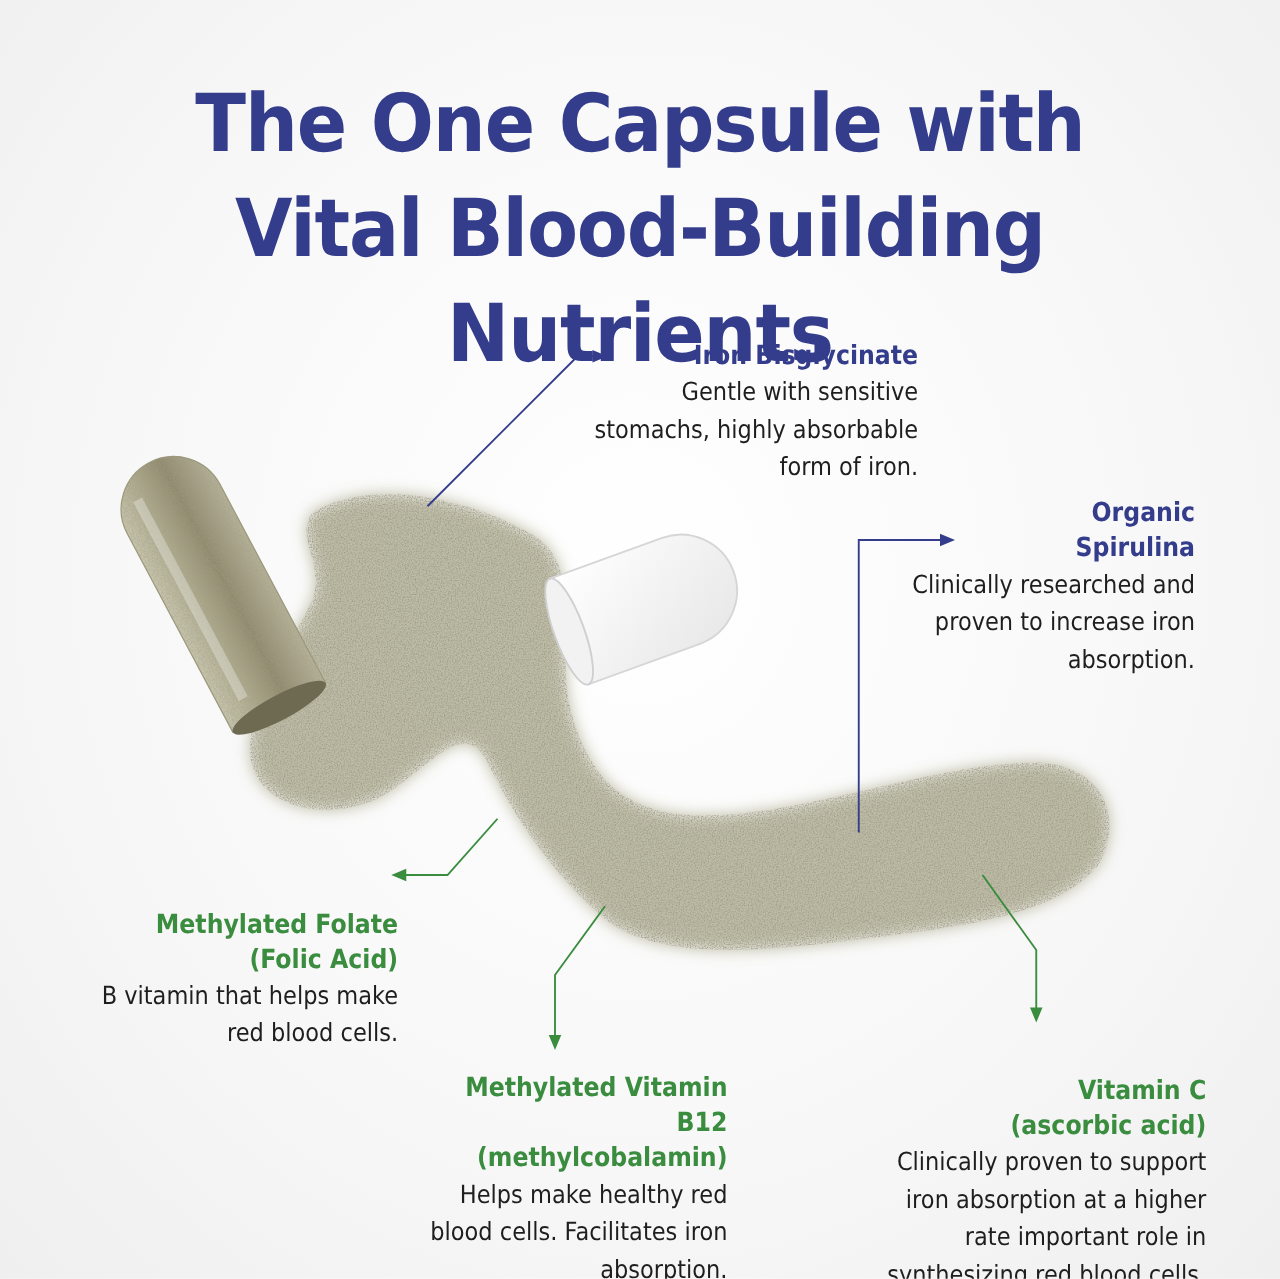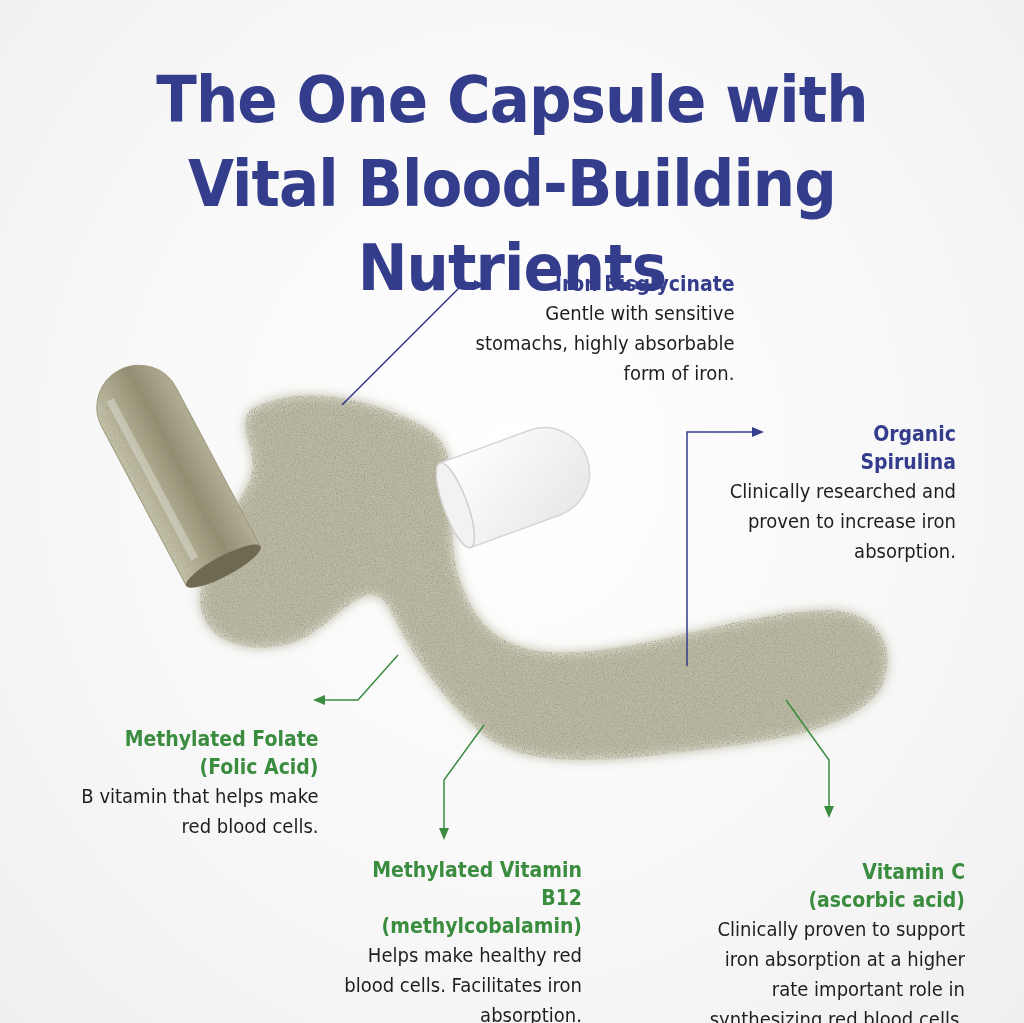--- a/index.html
+++ b/index.html
@@ -97,21 +97,21 @@
   <div class="head navy">
     <span>Iron Bisglycinate</span>
   </div>
   <div class="body">
     <span>Gentle with sensitive</span>
     <span>stomachs, highly absorbable</span>
     <span>form of iron.</span>
   </div>
 </div>
 
-<div class="callout" style="left:690px; top:420px; width:280px;">
+<div class="callout" style="left:690px; top:396px; width:280px;">
   <div class="head navy">
     <span>Organic</span>
     <span>Spirulina</span>
   </div>
   <div class="body">
     <span>Clinically researched and</span>
     <span>proven to increase iron</span>
     <span>absorption.</span>
   </div>
 </div>

